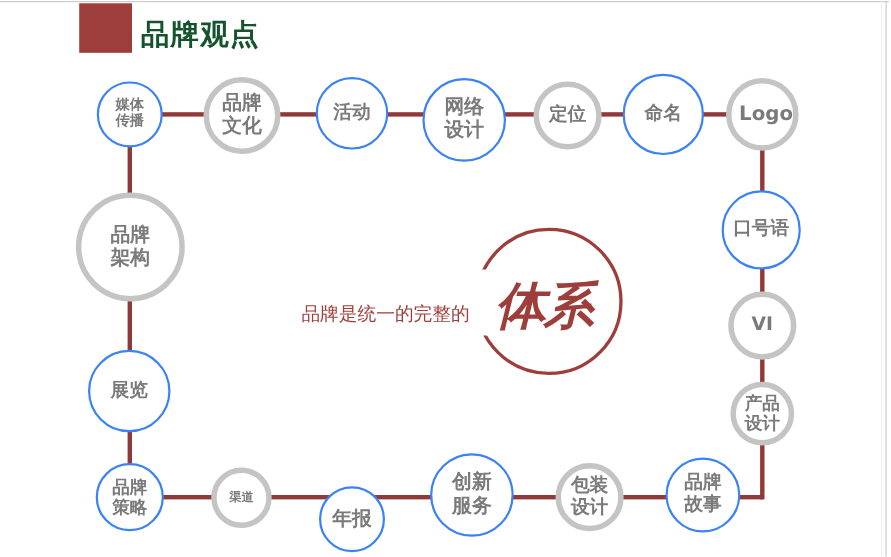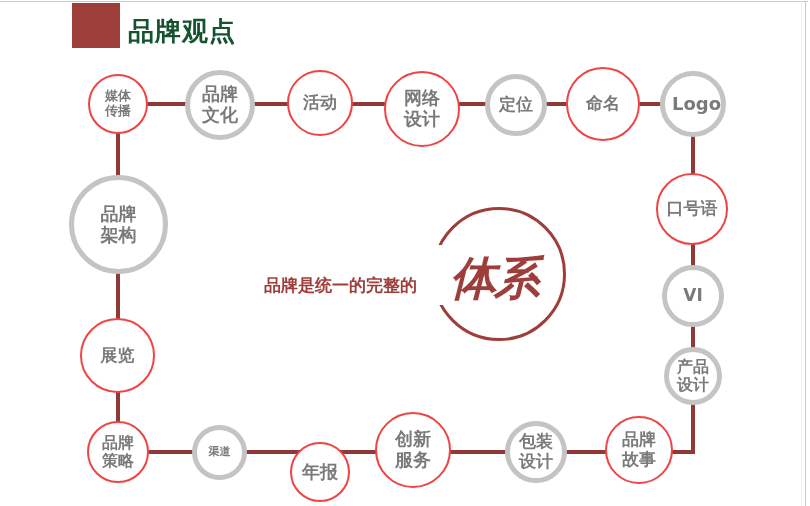--- a/index.html
+++ b/index.html
@@ -7,27 +7,27 @@
          font-family:"DejaVu Sans","Liberation Sans",sans-serif; }
   .frame-top { position:absolute; left:0; top:1px; width:808px; height:1px; background:#c8c8c8; }
   .frame-right { position:absolute; left:805px; top:1px; width:1px; height:505px; background:#c8c8c8; }
   .frame-right2 { position:absolute; left:801px; top:1px; width:1px; height:505px; background:#eeeeee; }
   .title-block { position:absolute; left:72px; top:3px; width:48px; height:45px; background:#9e3e3a; }
   .title-text { position:absolute; left:128px; top:14px; font-size:26px; font-weight:bold; color:#14532d; letter-spacing:1px; }
   .line { position:absolute; background:#8f3a38; }
   .node { position:absolute; border-radius:50%; background:#ffffff; box-sizing:border-box;
           display:flex; align-items:center; justify-content:center; text-align:center;
           color:#7a7a7a; font-weight:bold; line-height:1.15; }
-  .node.thin { border:2px solid #ef4444; }
+  .node.thin { border:2px solid #3b82f6; }
   .node.thick { border:5px solid #c4c4c4; }
   .node span { display:block; white-space:pre-line; }
   .center-ring { position:absolute; left:432px; top:207px; width:134px; height:134px; border-radius:50%;
                  border:3px solid #9e3e3a; box-sizing:border-box; background:transparent; }
   .center-mask { position:absolute; left:420px; top:245px; width:35px; height:60px; background:#ffffff; }
-  .center-sub { position:absolute; left:264px; top:274px; font-size:17px; font-weight:bold; color:#9e3e3a; }
+  .center-sub { position:absolute; left:274px; top:274px; font-size:17px; font-weight:normal; color:#9e3e3a; }
   .center-main { position:absolute; left:450px; top:248px; font-size:46px; font-weight:bold; color:#9e3e3a; letter-spacing:-2px;font-style:italic; }
 </style>
 </head>
 <body>
 
 <div class="frame-top"></div>
 <div class="frame-right2"></div>
 <div class="frame-right"></div>
 
 <div class="title-block"></div>
@@ -80,21 +80,21 @@
   </div>
 
 <div class="node thin" style="left:605px; top:416px; width:68px; height:68px; font-size:17px;">
     <span>品牌
 故事</span>
   </div>
 <div class="node thick" style="left:505px; top:421px; width:62px; height:62px; font-size:17px;">
     <span>包装
 设计</span>
   </div>
-<div class="node thin" style="left:375px; top:412px; width:76px; height:76px; font-size:18px;">
+<div class="node thin" style="left:391px; top:412px; width:76px; height:76px; font-size:18px;">
     <span>创新
 服务</span>
   </div>
 <div class="node thin" style="left:290px; top:442px; width:60px; height:60px; font-size:18px;">
     <span>年报</span>
   </div>
 <div class="node thick" style="left:192px; top:425px; width:55px; height:55px; font-size:11px;">
     <span>渠道</span>
   </div>
 <div class="node thin" style="left:87px; top:421px; width:62px; height:62px; font-size:16px;">

